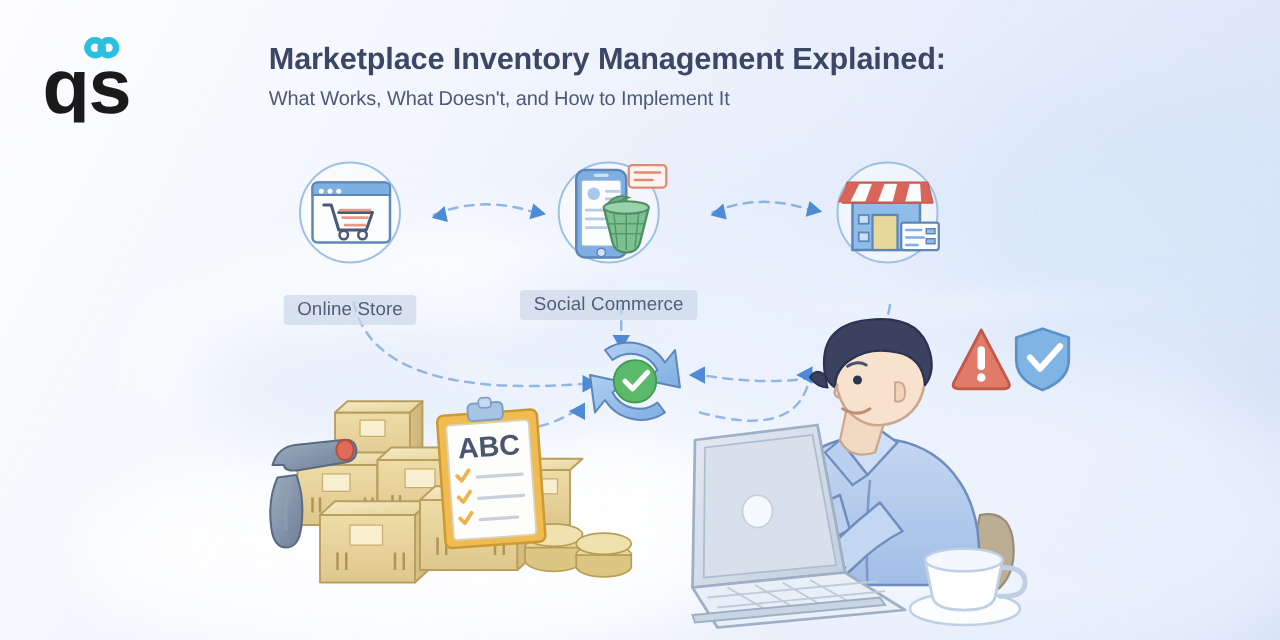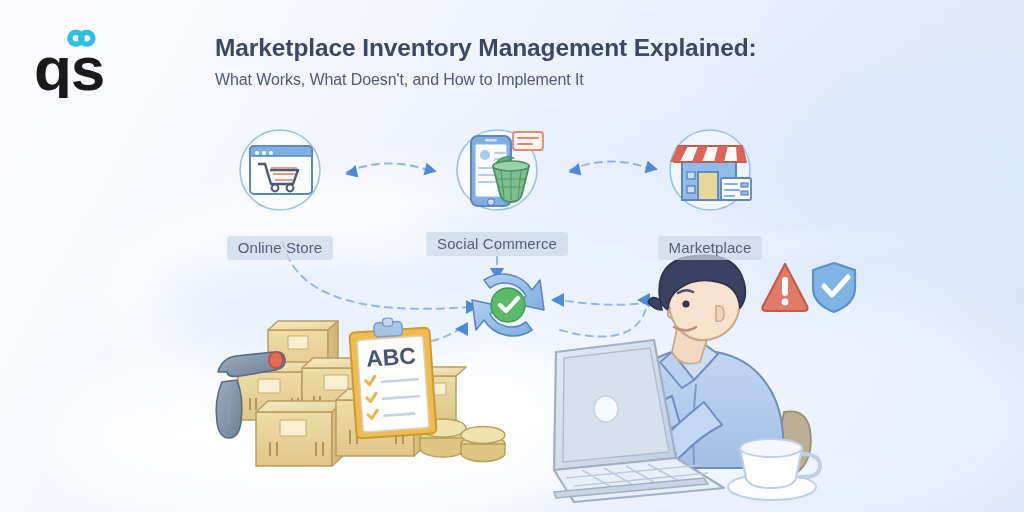--- a/index.html
+++ b/index.html
@@ -55,21 +55,21 @@
   .node .pill {
     display:inline-block; margin-top:20px;
     padding:3px 11px 4px;
     font-size:15px; color:#545e79;
     background:rgba(205,216,233,.72);
     border-radius:3px;
     letter-spacing:.1px;
     white-space:nowrap;
   }
   #node-online  { left:205px; top:128px; }
-  #node-social  { left:422px; top:124px; }
+  #node-social  { left:412px; top:124px; }
   #node-market  { left:635px; top:128px; }
 
   
   #art { position:absolute; left:0; top:0; width:1024px; height:512px; }
 </style>
 </head>
 <body>
 
 <div id="banner">
 
@@ -400,16 +400,15 @@
         <rect x="63" y="50" width="30" height="22" rx="2" fill="#FCFDFF" stroke="#5E86B8" stroke-width="1.8"></rect>
         <g stroke="#7FAEE2" stroke-width="2" stroke-linecap="round">
             <path d="M67 56 h12M67 62 h14M67 68 h9"></path>
           </g>
         <g fill="#8FBCE8" stroke="#5E86B8" stroke-width="1.2">
             <rect x="83" y="55" width="7" height="4"></rect>
             <rect x="83" y="63" width="7" height="4"></rect>
           </g>
       </svg>
     </div>
-    <span class="pill">Marketplace</span>
   </div>
 
 </div>
 
 </body></html>

